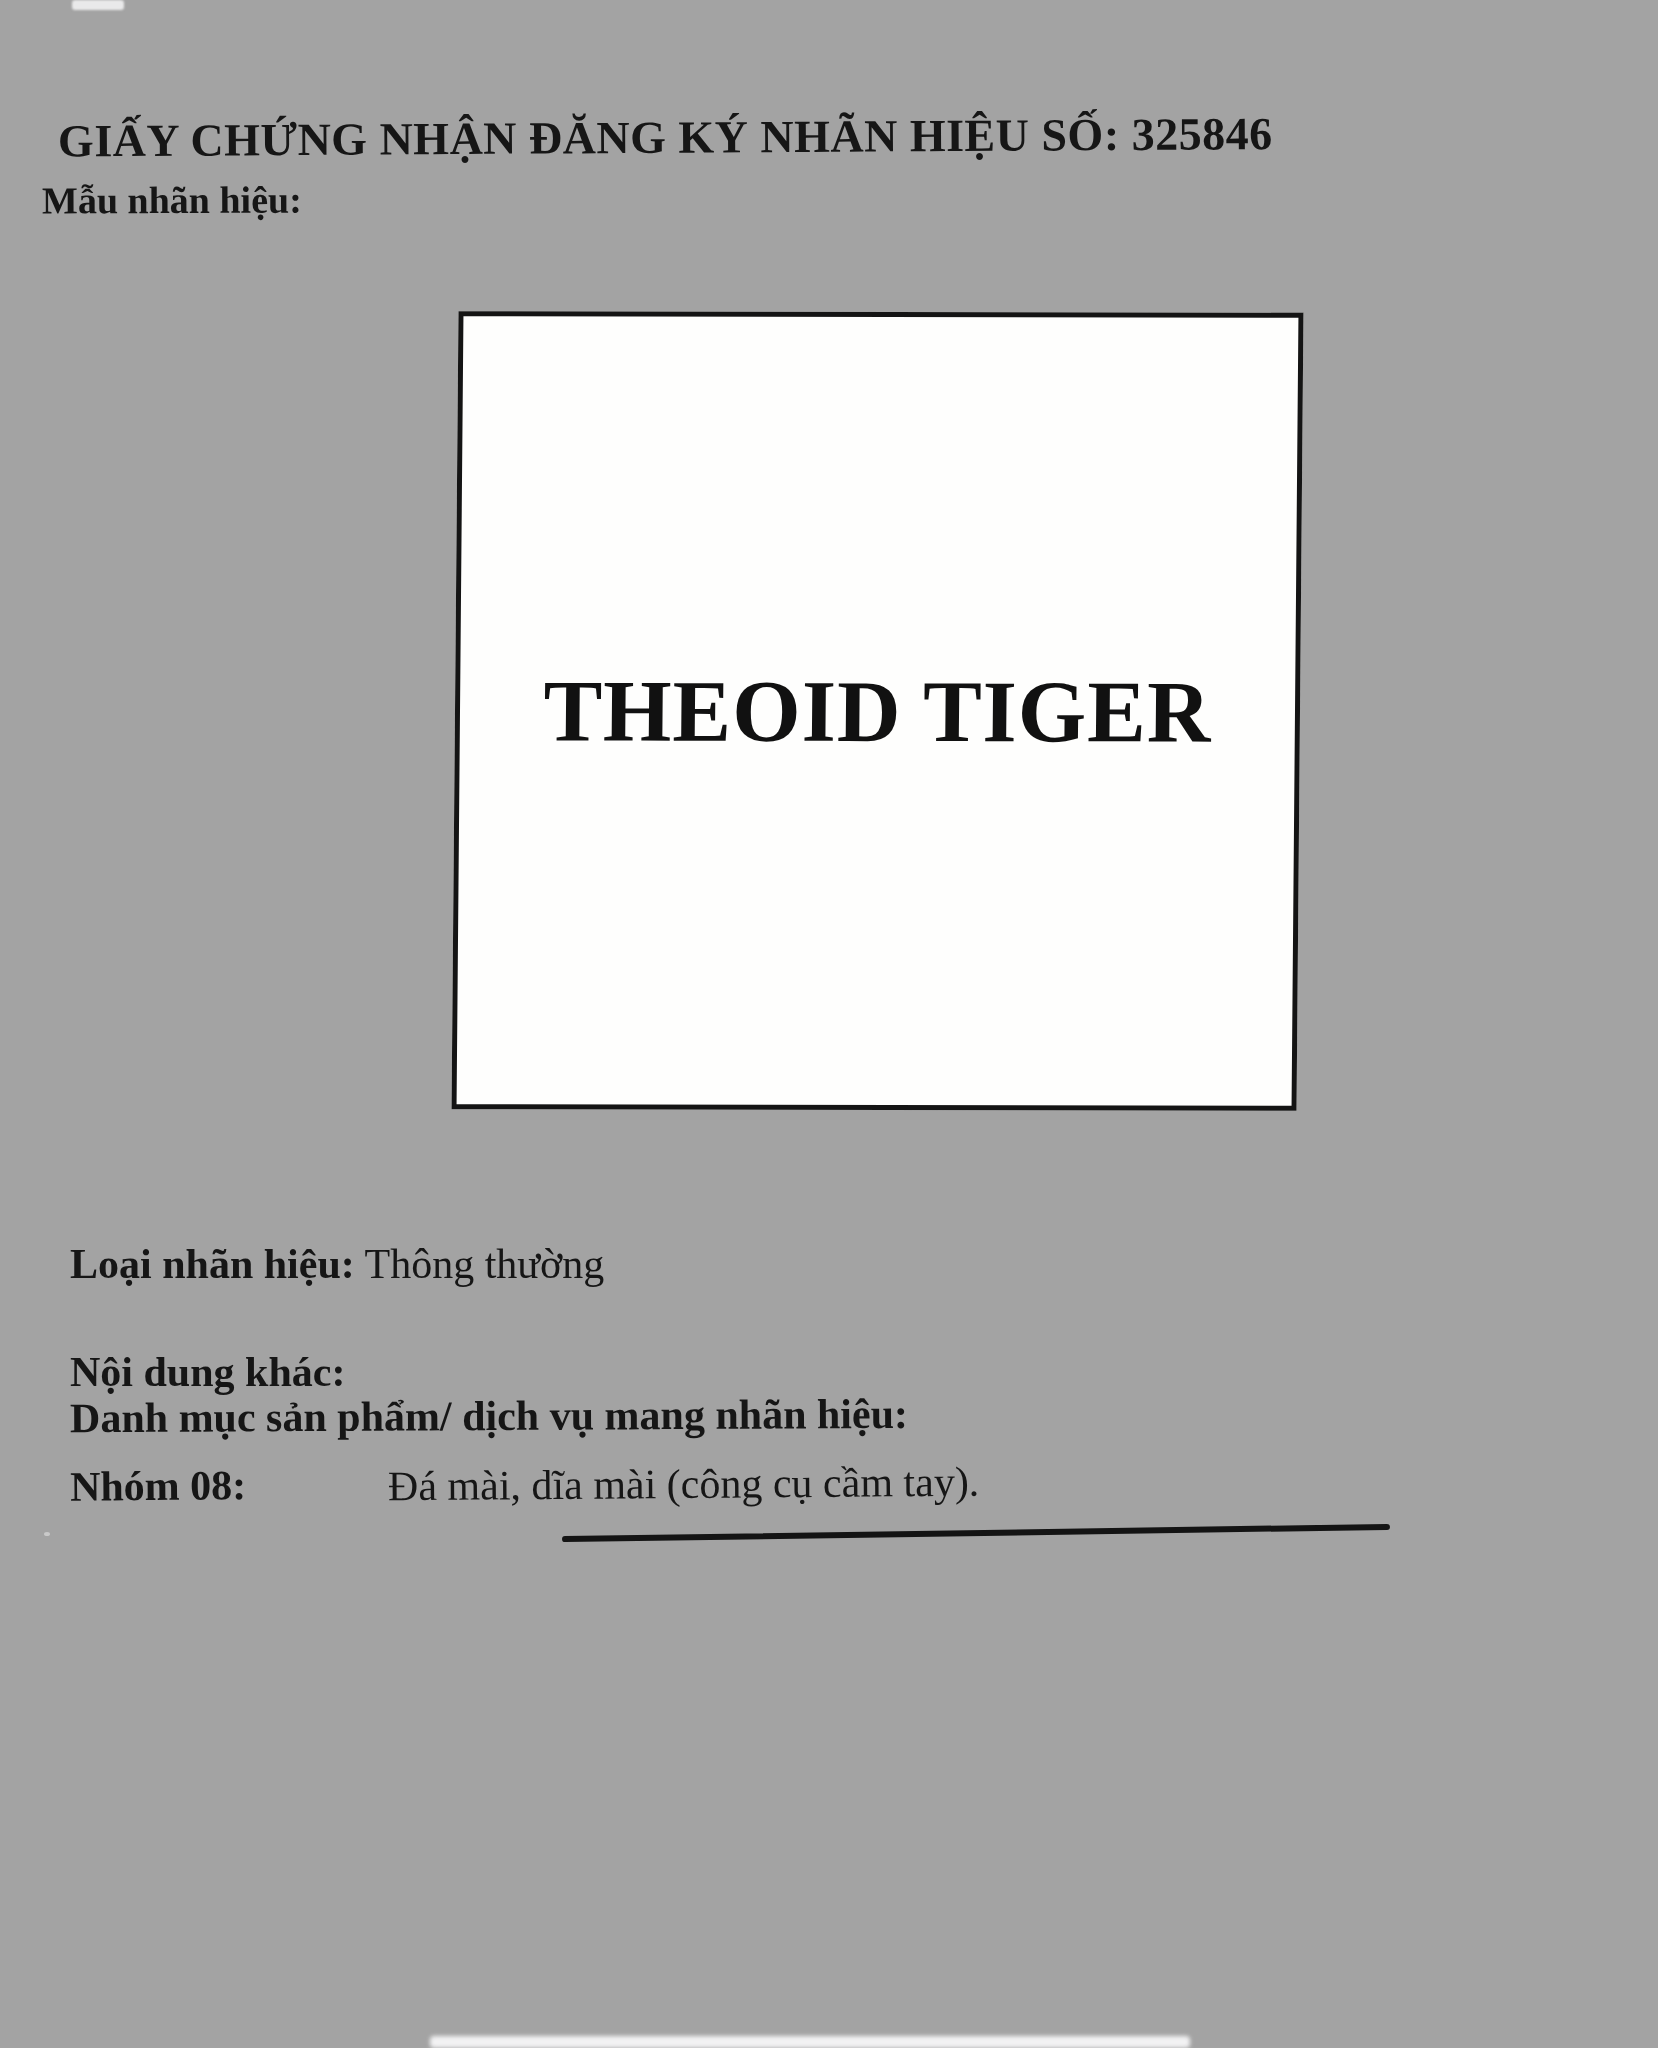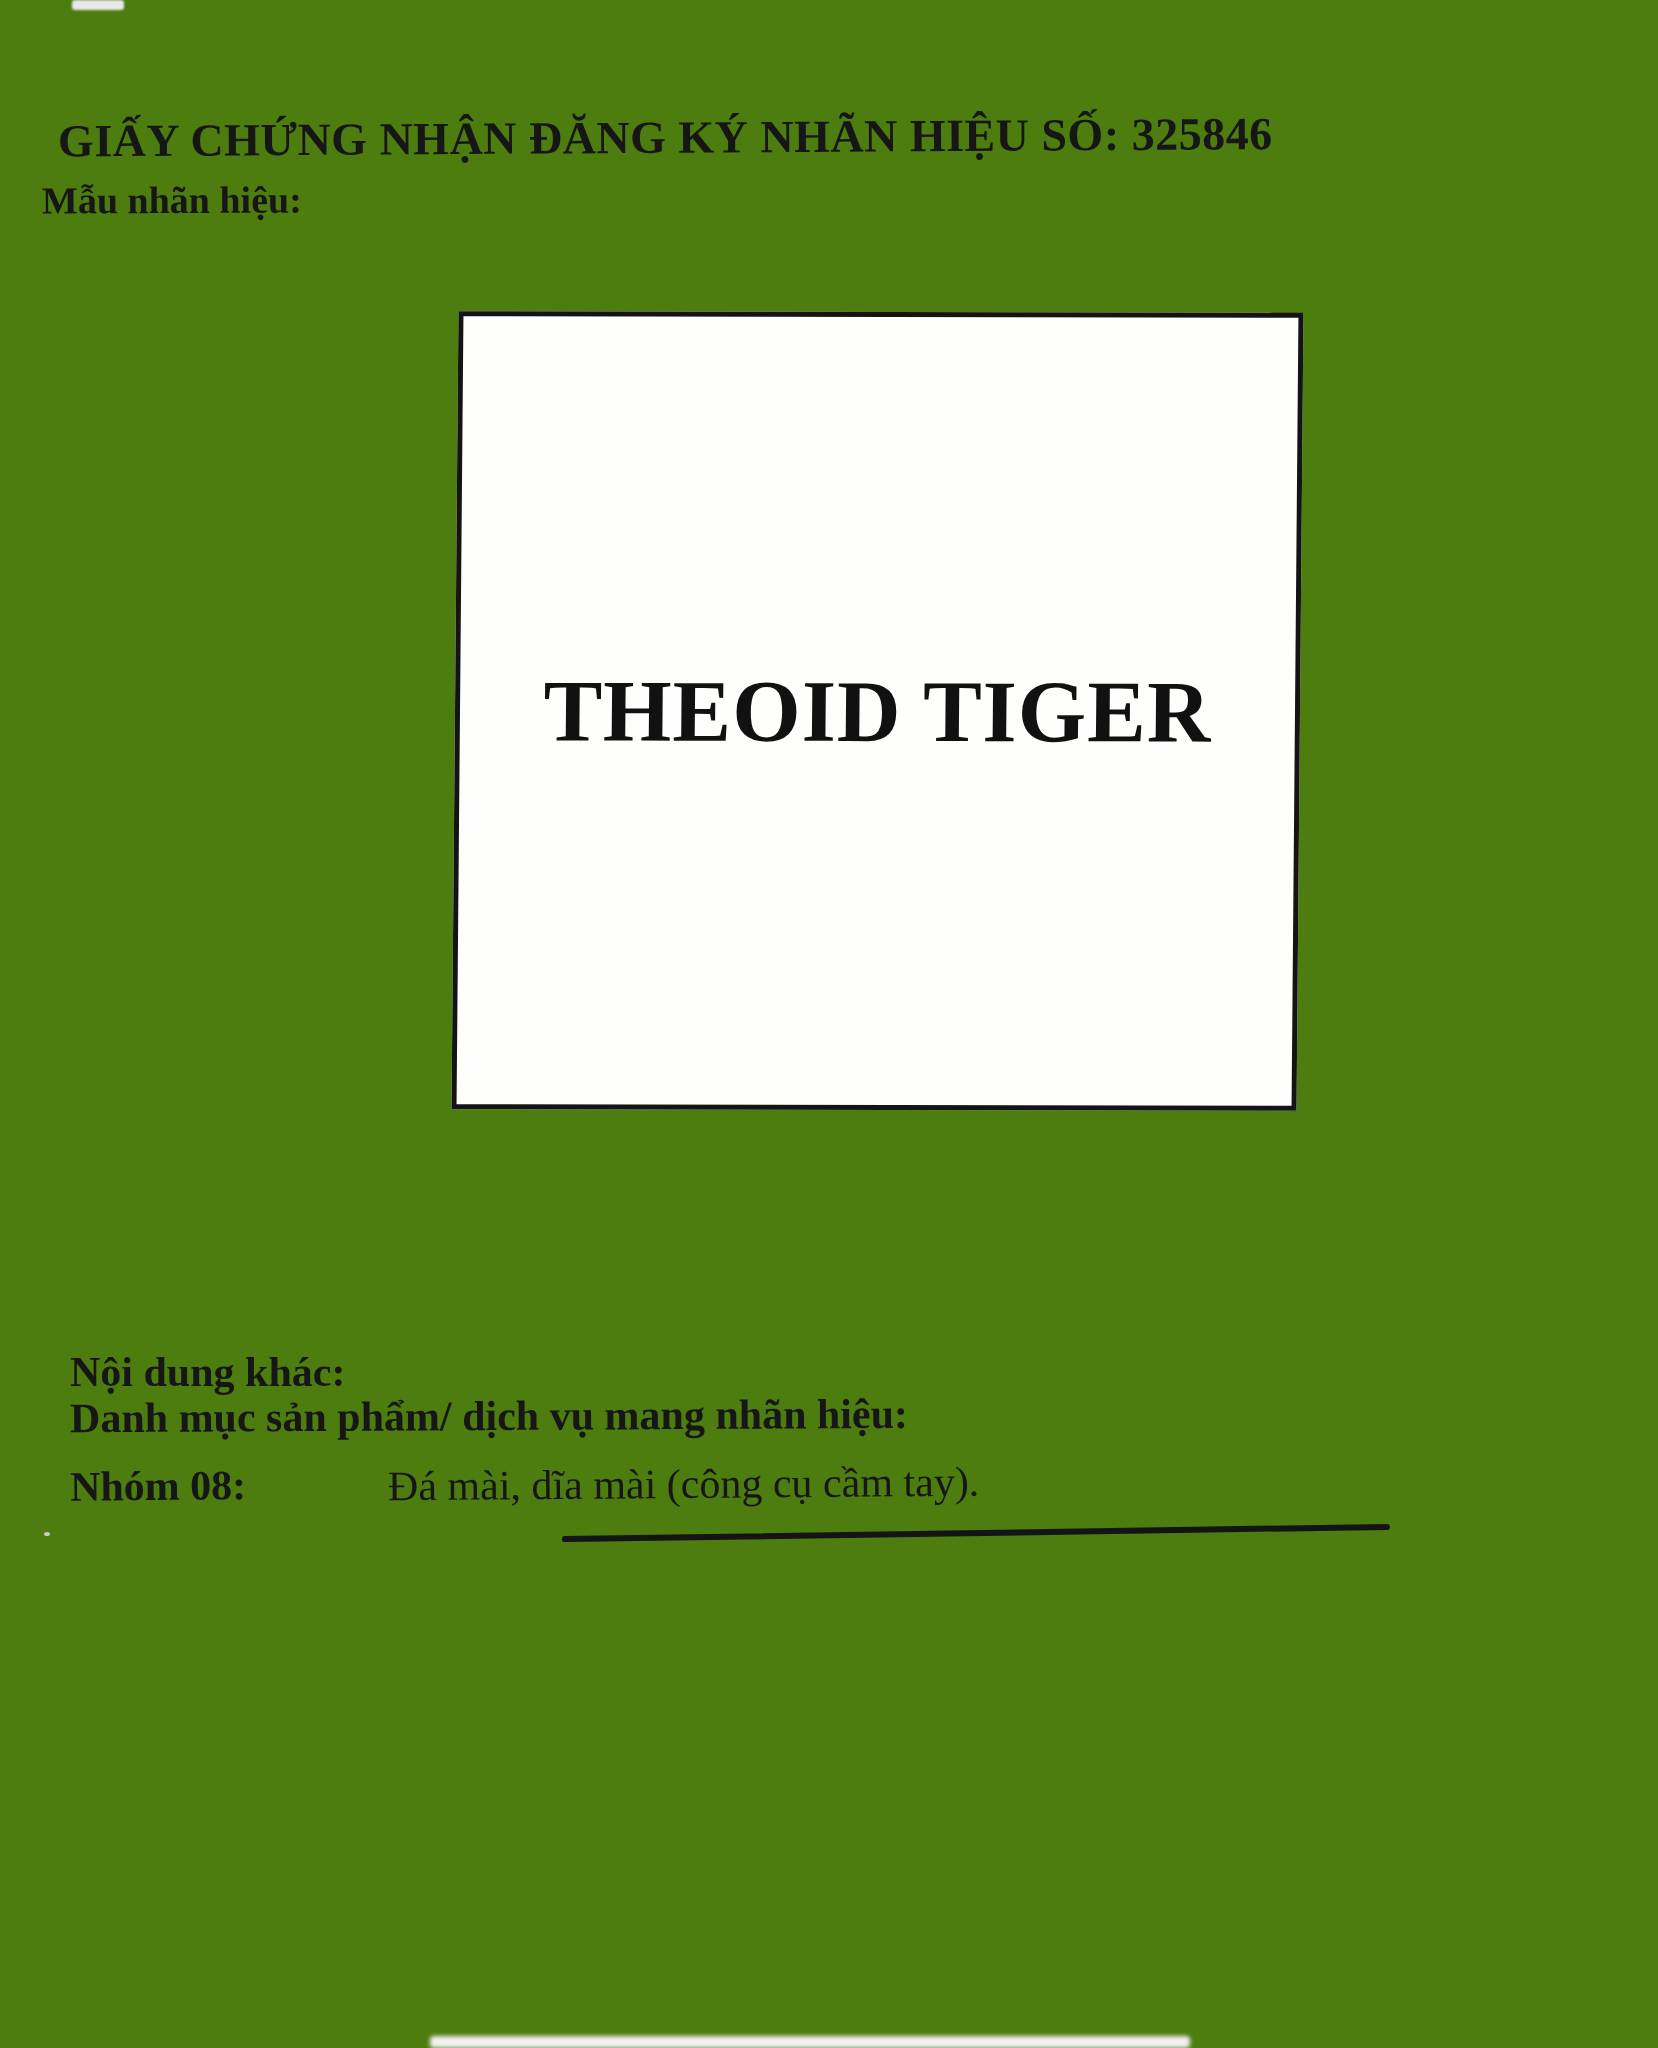--- a/index.html
+++ b/index.html
@@ -4,21 +4,21 @@
 <style>
   html, body {
     margin: 0;
     padding: 0;
     background: #ffffff;
   }
   .page {
     position: relative;
     width: 1658px;
     height: 2048px;
-    background: #4d7c0f;
+    background: #a3a3a3;
     overflow: hidden;
     font-family: "Liberation Serif", "DejaVu Serif", serif;
     color: #161616;
   }
   
   .smudge-top {
     position: absolute;
     left: 72px;
     top: 0px;
     width: 52px;
@@ -134,20 +134,25 @@
 
   <div class="doc-title">GIẤY CHỨNG NHẬN ĐĂNG KÝ NHÃN HIỆU SỐ: 325846</div>
 
   <div class="sample-label">Mẫu nhãn hiệu:</div>
 
   <div class="mark-box">
     <span class="mark-text">THEOID TIGER</span>
   </div>
 
 
+  <div class="field-line line-type">
+    <span class="lbl">Loại nhãn hiệu:</span>
+    <span class="val"> </span>
+    <span class="val">Thông thường</span>
+  </div>
 
   <div class="field-line line-other">
     <span class="lbl">Nội dung khác:</span>
   </div>
 
   <div class="field-line line-list">
     <span class="lbl">Danh mục sản phẩm/ dịch vụ mang nhãn hiệu:</span>
   </div>
 
   <div class="field-line line-group">

